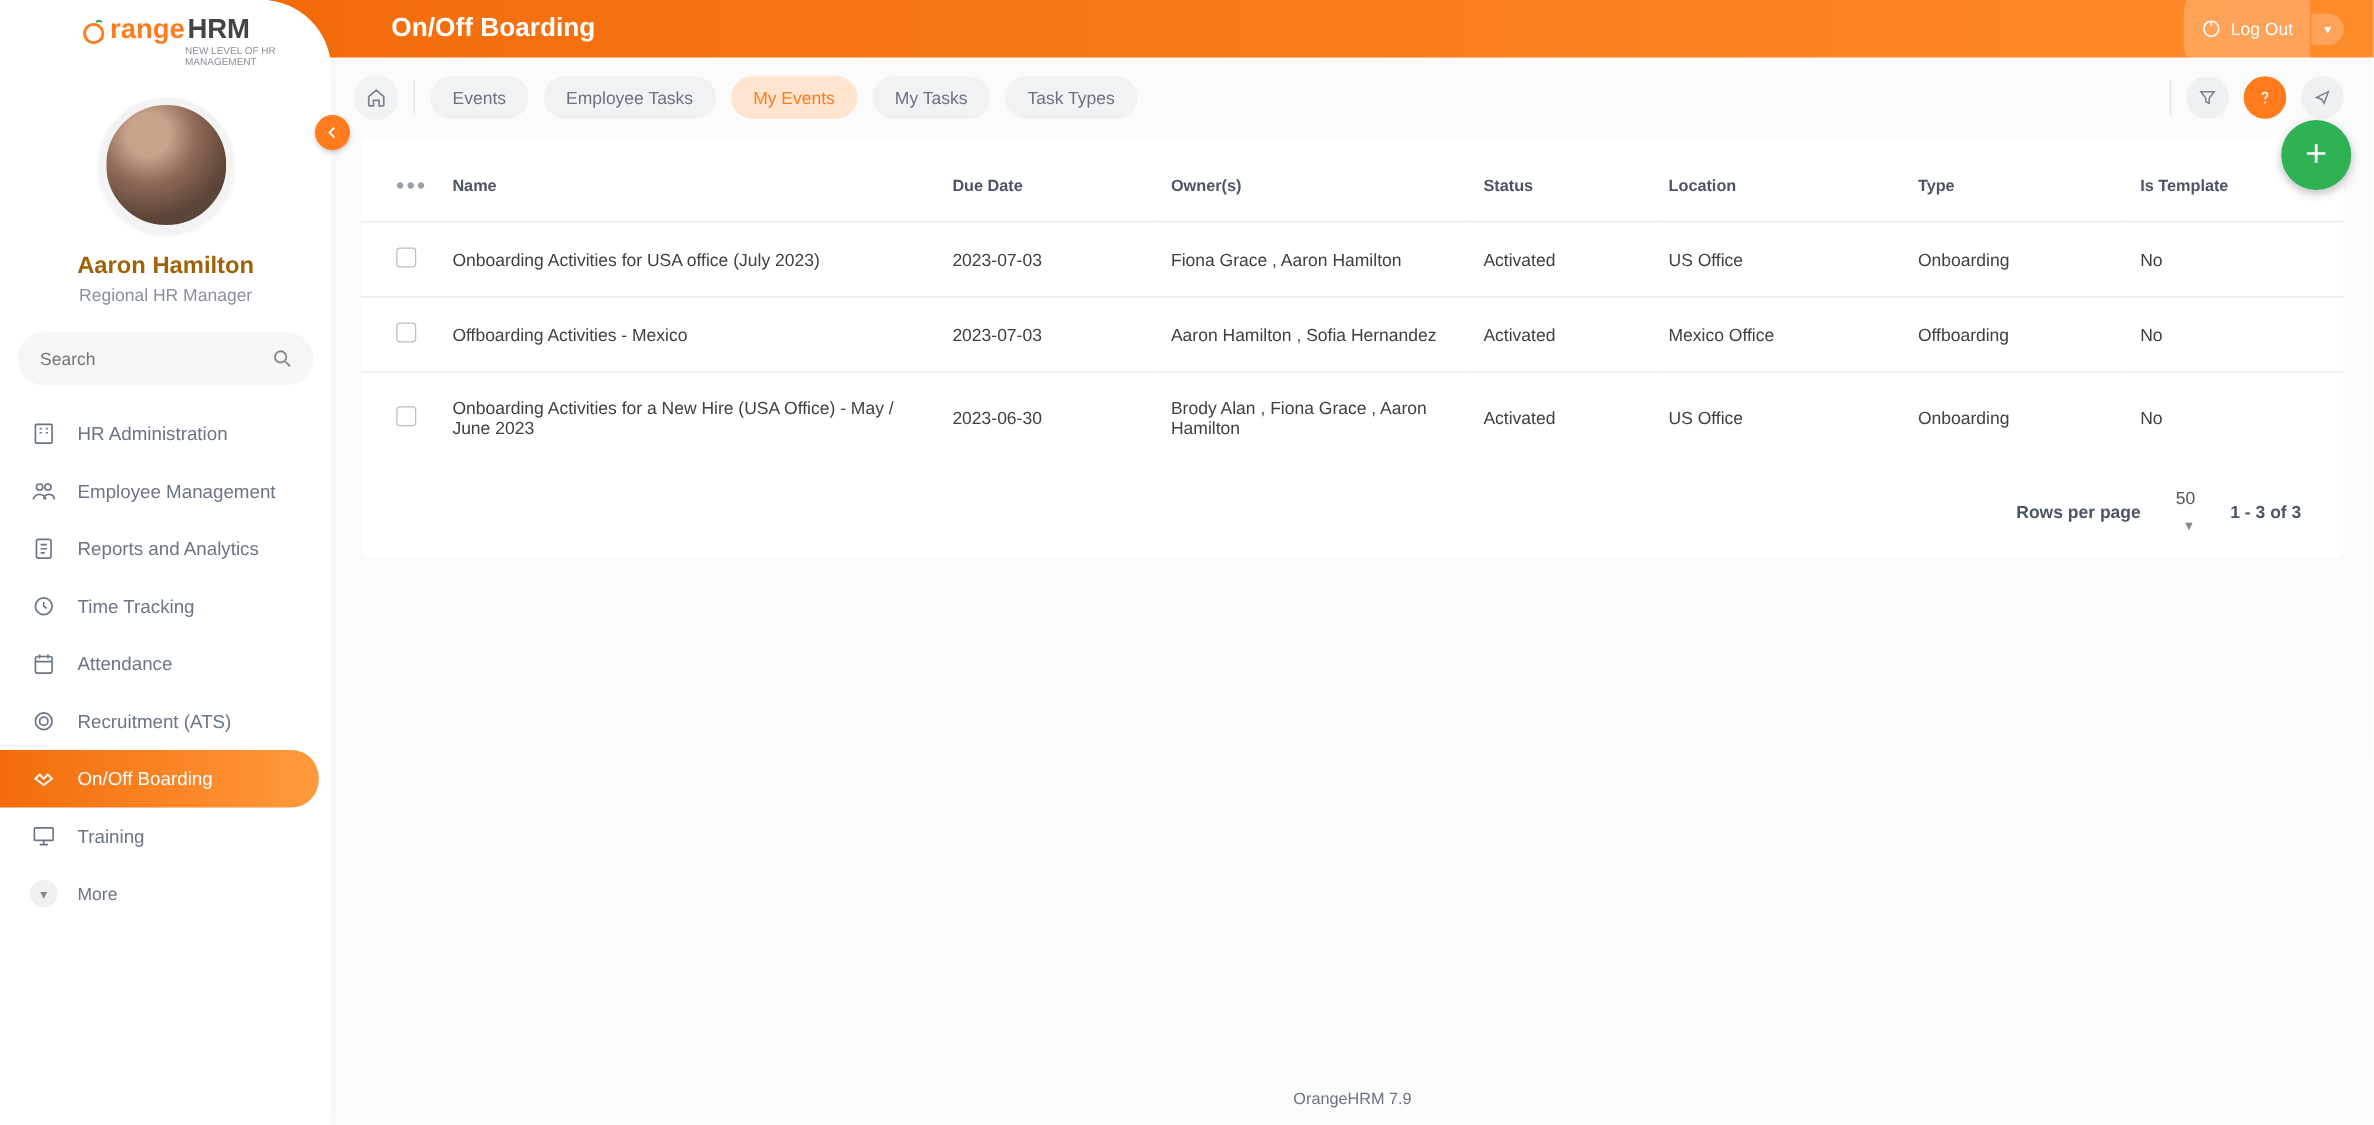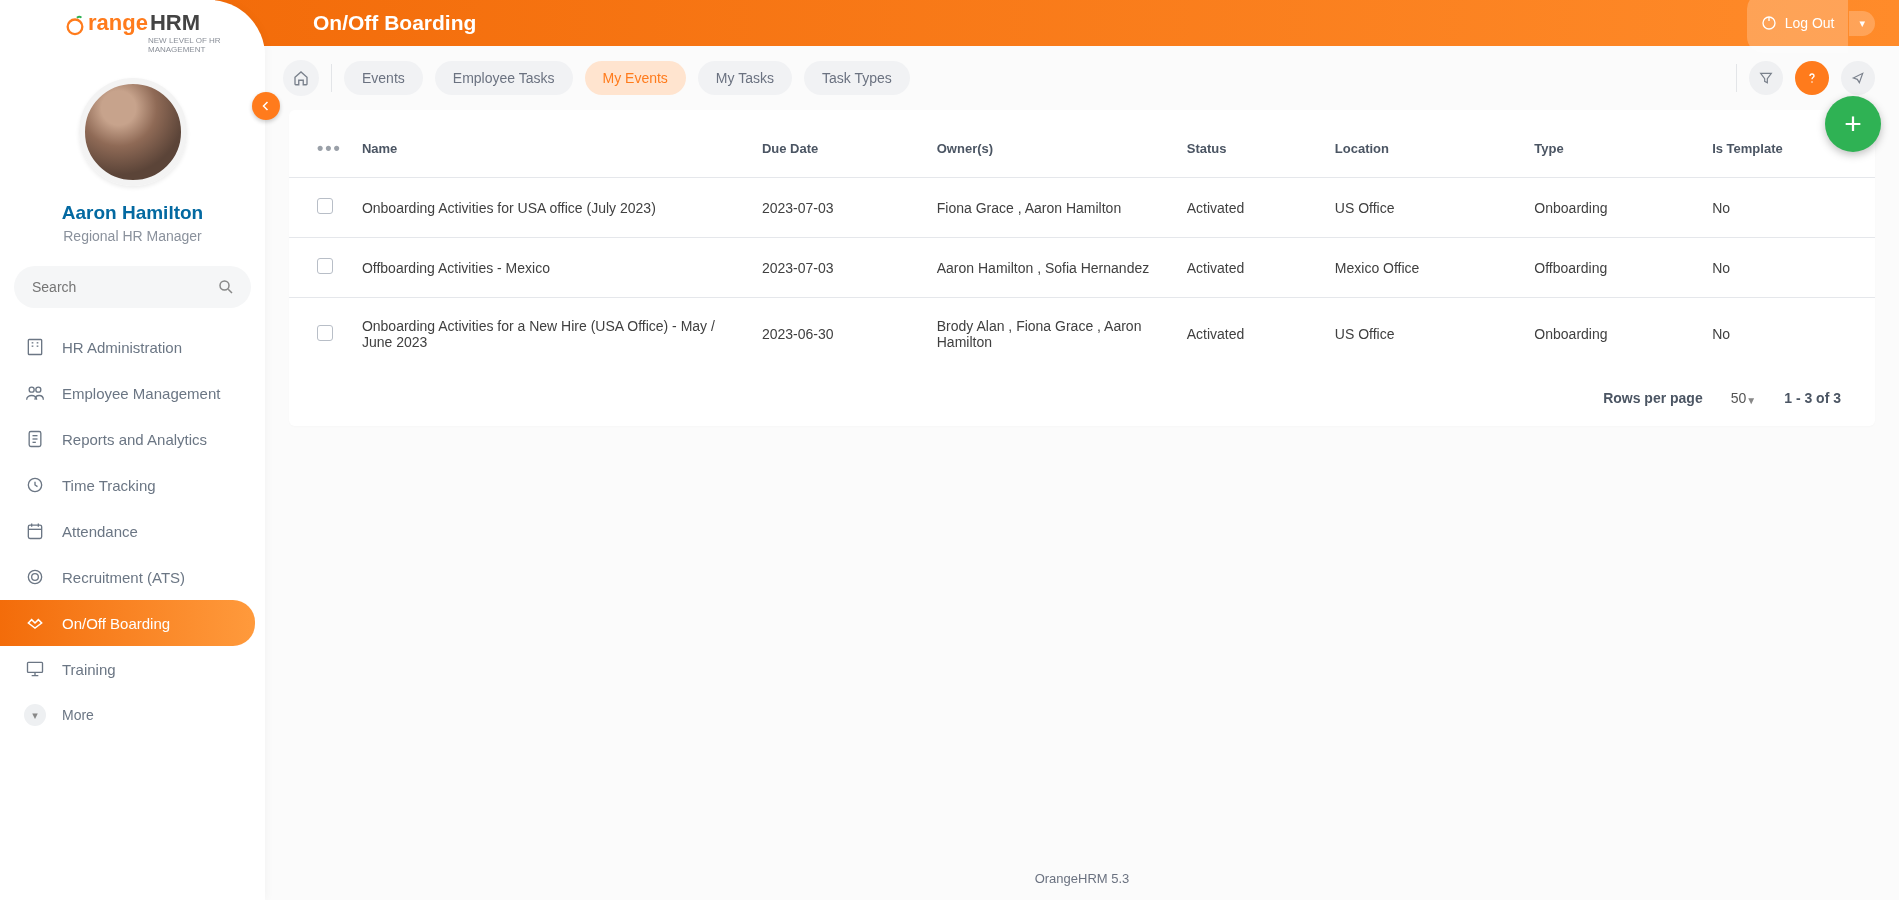--- a/index.html
+++ b/index.html
@@ -18,21 +18,21 @@
   .app{display:flex;min-height:900px;width:1899px;position:relative;}
 
   
   .sidebar{width:265px;background:#fff;position:relative;flex-shrink:0;border-top-right-radius:56px;box-shadow:2px 0 8px rgba(0,0,0,0.03);z-index:3;}
   .logo{padding:10px 0 0 64px;}
   .logo-mark{display:inline-flex;align-items:flex-end;gap:2px;font-weight:600;font-size:22px;color:#444;}
   .logo-orange{color:var(--orange);}
   .logo-tag{font-size:8px;color:#8a8f98;letter-spacing:0;margin-top:-3px;padding-left:84px;}
   .avatar-wrap{display:flex;justify-content:center;margin-top:24px;}
   .avatar{width:108px;height:108px;border-radius:50%;background:radial-gradient(circle at 35% 25%,#c7a38c 0 18%,#8f6a56 40%,#5b4438 70%);border:6px solid #f3f3f3;box-shadow:0 2px 4px rgba(0,0,0,0.08);}
-  .user-name{text-align:center;font-size:19px;font-weight:600;color:#0369a1;margin-top:16px;}
+  .user-name{text-align:center;font-size:19px;font-weight:600;color:#a16207;margin-top:16px;}
   .user-role{text-align:center;color:#8a919c;font-size:14px;margin-top:4px;}
   .search-box{margin:22px 14px 0;background:#f5f6f7;border-radius:24px;height:42px;display:flex;align-items:center;padding:0 16px;color:#9aa0a8;}
   .search-box input{flex:1;border:none;background:transparent;outline:none;font-size:14px;color:#14532d;}
   .nav{margin-top:16px;}
   .nav-item{display:flex;align-items:center;gap:16px;padding:12px 24px;color:#6b7684;cursor:pointer;font-size:15px;}
   .nav-item.active{background:linear-gradient(90deg,var(--orange-dark),#ff9a3c);color:#fff;border-top-right-radius:22px;border-bottom-right-radius:22px;margin-right:10px;}
   .nav-item .nav-icon{width:22px;height:22px;display:inline-flex;align-items:center;justify-content:center;color:inherit;}
   .more-item{display:flex;align-items:center;gap:16px;padding:12px 24px;color:#6b7684;}
   .more-chev{width:22px;height:22px;border-radius:50%;background:#eef0f2;display:inline-flex;align-items:center;justify-content:center;font-size:11px;color:#888;}
 
@@ -61,21 +61,21 @@
   .fab{position:absolute;right:-6px;top:-14px;width:56px;height:56px;border-radius:50%;background:var(--green);color:#fff;display:flex;align-items:center;justify-content:center;font-size:30px;font-weight:300;cursor:pointer;box-shadow:0 3px 8px rgba(0,0,0,0.25);}
 
   table{width:100%;border-collapse:collapse;}
   th{color:#4b5563;font-weight:600;font-size:13px;text-align:left;padding:18px 10px;}
   td{color:#404040;font-size:14px;padding:20px 10px;border-top:1px solid var(--gray-border);}
   th:first-child,td:first-child{padding-left:28px;width:60px;}
   .chk{width:16px;height:16px;border:1.5px solid #b8bec7;border-radius:3px;display:inline-block;cursor:pointer;}
   .dots{color:#9aa0a8;font-size:18px;letter-spacing:2px;cursor:pointer;}
 
   .pagination{display:flex;justify-content:flex-end;align-items:center;gap:28px;padding:20px 34px;color:#4b5563;font-size:14px;font-weight:600;}
-  .rpp-sel{display:inline-flex;align-items:flex-end;font-weight:400;color:#555;}
+  .rpp-sel{display:inline-flex;align-items:flex-end;gap:10px;font-weight:400;color:#555;flex-direction:column;}
   .rpp-sel .caret{font-size:10px;color:#888;}
 
   .footer{text-align:center;color:#6b7280;font-size:13px;margin-top:auto;padding:20px 0 14px;}
   .footer a{color:#6b7280;text-decoration:underline;}
 </style>
 </head>
 <body>
 
 <div class="app">
 
@@ -306,16 +306,16 @@
           <span class="rpp-sel">
             <span>50</span>
             <span class="caret">▼</span>
           </span>
           <span>1 - 3 of 3</span>
         </div>
       </div>
     </div>
 
     <div class="footer">
-      <div>OrangeHRM 5.3</div>
+      <div>OrangeHRM 7.9</div>
     </div>
   </main>
 </div>
 
 </body></html>

